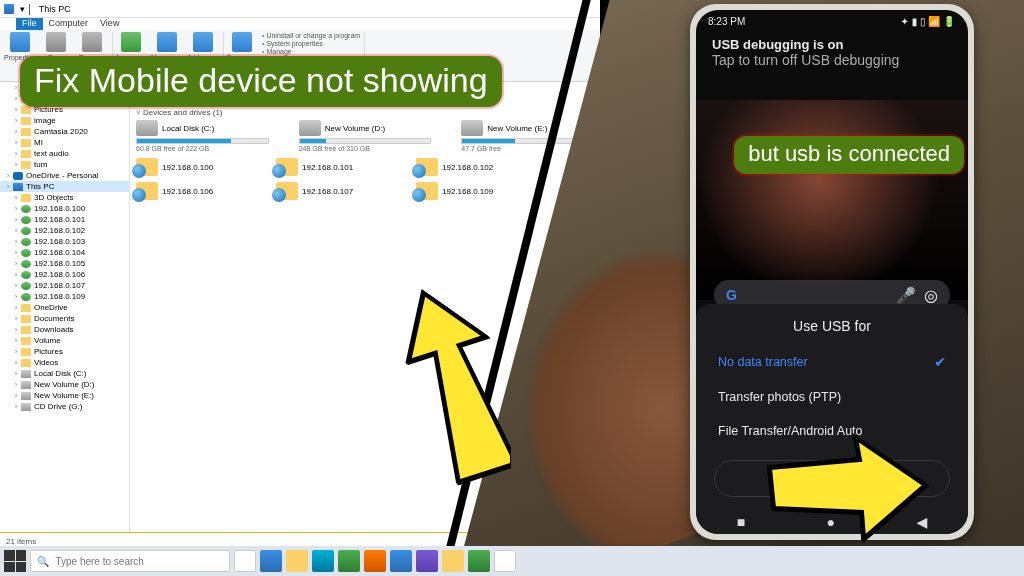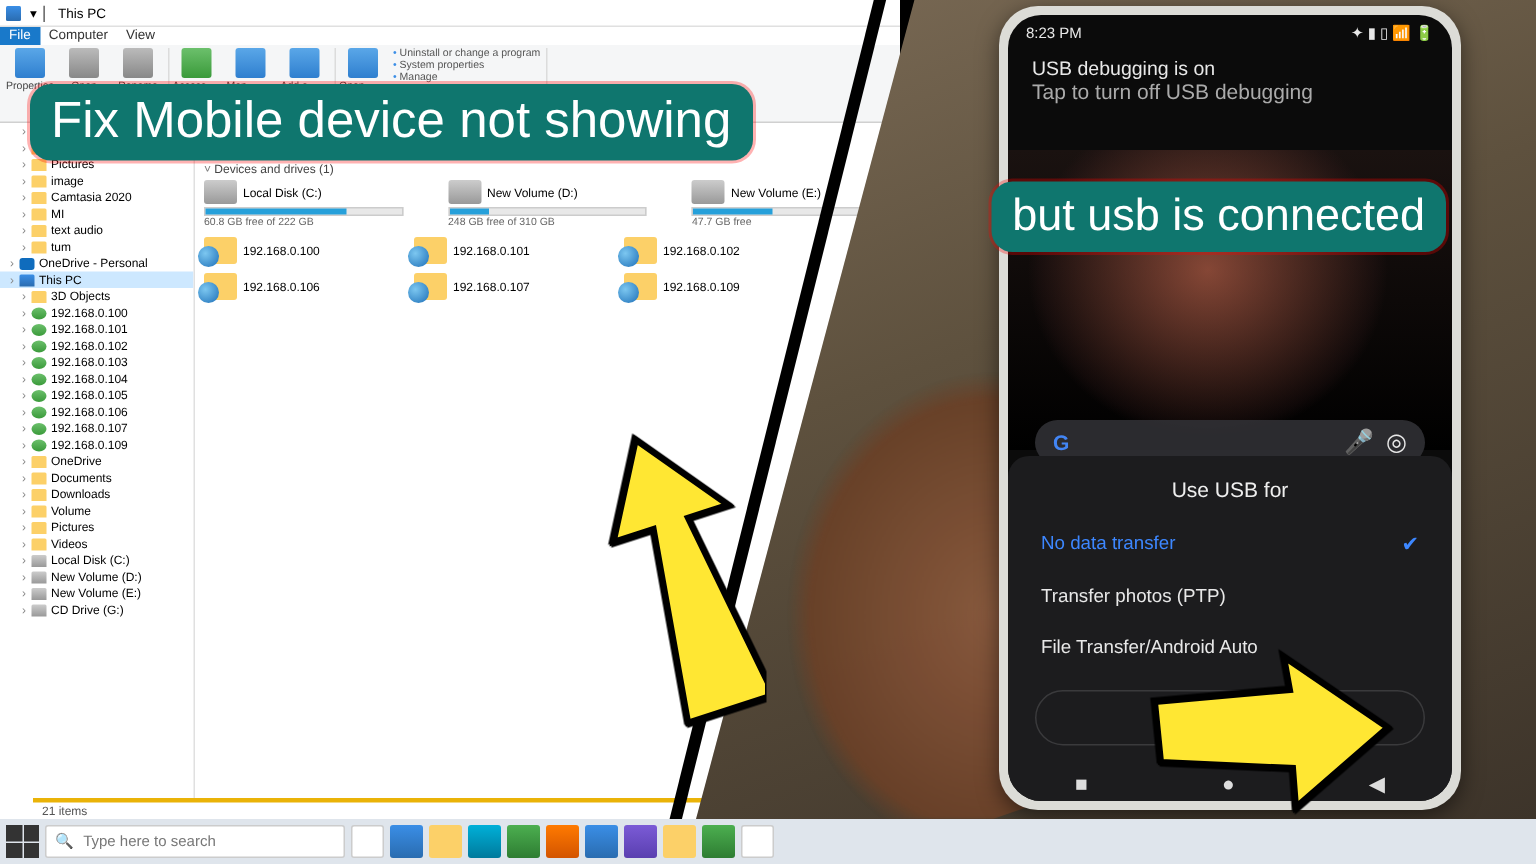--- a/index.html
+++ b/index.html
@@ -3,21 +3,21 @@
 <meta charset="utf-8">
 <style>
   * { box-sizing: border-box; margin: 0; padding: 0; font-family: "Segoe UI", Arial, sans-serif; }
   body { width: 1024px; height: 576px; overflow: hidden; position: relative; background: #000; }
   .stage { position: relative; width: 1024px; height: 576px; }
 
   
   .fe { position: absolute; left: 0; top: 0; width: 600px; height: 546px; background: #fff; }
   .fe-titlebar { height: 18px; background: #fff; border-bottom: 1px solid #e0e0e0; display: flex; align-items: center; font-size: 9px; gap: 6px; padding-left: 4px; }
   .fe-titlebar .tb-icon { width: 10px; height: 10px; background: linear-gradient(#3a8ee6,#2a6cb0); border-radius: 1px; }
-  .fe-menubar { height: 12px; display: flex; font-size: 9px; color: #333; }
+  .fe-menubar { height: 12px; display: flex; font-size: 9px; color: #333; margin-left: 16px; }
   .fe-menubar .m { padding: 0 6px; }
   .fe-menubar .m.active { background: #1979ca; color: #fff; }
 
   .fe-ribbon { height: 52px; background: #f5f6f7; border-bottom: 1px solid #d0d0d0; display: flex; align-items: flex-start; gap: 2px; padding: 2px 4px; font-size: 7px; color: #444; }
   .rib-group { display: flex; gap: 4px; border-right: 1px solid #dcdcdc; padding-right: 4px; height: 100%; }
   .rib-btn { display: flex; flex-direction: column; align-items: center; justify-content: flex-start; gap: 2px; width: 32px; }
   .rib-ico { width: 20px; height: 20px; border-radius: 2px; }
   .rib-ico.blue { background: linear-gradient(#5aa7e8,#2f7fcf); }
   .rib-ico.gray { background: linear-gradient(#bbb,#888); }
   .rib-ico.green { background: linear-gradient(#6cc06c,#3a9a3a); }
@@ -45,37 +45,37 @@
   .drive { width:140px; }
   .drive .drv-top { display:flex; gap:4px; align-items:center; }
   .drv-ico { width:22px; height:16px; background:linear-gradient(#ccc,#999); border-radius:2px; }
   .drv-bar { height:6px; background:#e8e8e8; border:1px solid #ccc; margin-top:2px; position:relative; }
   .drv-fill { position:absolute; left:0; top:0; bottom:0; background:#26a0da; }
   .drv-txt { font-size:7px; color:#666; margin-top:1px;}
   .netloc { display:flex; align-items:center; gap:4px; width:110px; }
   .net-ico { width:22px; height:18px; position:relative; }
   .net-ico::before { content:""; position:absolute; inset:0; background:#fcd068; border-radius:2px;}
   .net-ico::after { content:""; position:absolute; left:-4px; bottom:-2px; width:14px; height:14px; border-radius:50%; background:radial-gradient(circle at 35% 35%, #7cc7f0, #1d6fb8); }
-  .fe-status { position:absolute; bottom:0; left:0; right:0; height:14px; border-top:3px solid #eab308; font-size:8px; padding-left:6px; display:flex; align-items:center; color:#555; background:#fff;margin-left:22px;}
+  .fe-status { position:absolute; bottom:0; left:0; right:0; height:14px; border-top:1px solid #eab308; font-size:8px; padding-left:6px; display:flex; align-items:flex-end; color:#555; background:#fff;}
 
   
   .rightbg { position:absolute; right:0; top:0; width:560px; height:546px;
              background: linear-gradient(160deg,#7a6a55 0%, #5e513e 40%, #3d342a 100%);
              clip-path: polygon(26% 0, 100% 0, 100% 100%, 0% 100%); }
   .divider { position:absolute; left:585px; top:-10px; width:8px; height:620px; background:#000; transform: rotate(14deg); transform-origin: top left; }
 
   
-  .phone { position:absolute; right:50px; top:4px; width:308px; height:536px; background:#dcdcd7; border-radius:26px; padding:6px; box-shadow: 0 4px 14px rgba(0,0,0,.5); }
+  .phone { position:absolute; right:50px; top:4px; width:284px; height:536px; background:#dcdcd7; border-radius:26px; padding:6px; box-shadow: 0 4px 14px rgba(0,0,0,.5); }
   .screen { width:100%; height:100%; background:#0b0b0b; border-radius:22px; position:relative; overflow:hidden; color:#e8e8e8; }
   .sbar { display:flex; justify-content:space-between; align-items:center; font-size:10px; padding:6px 12px; }
   .sbar .r { display:flex; gap:4px; align-items:center; }
   .notif { padding: 4px 16px; }
   .notif .tag { font-size:9px; color:#8a8a8a; margin-bottom:2px; display:flex; gap:4px; align-items:center;}
   .notif .tag::before{content:"⚙"; font-size:9px;}
-  .notif .t { font-size:13px; font-weight:400; }
+  .notif .t { font-size:13px; font-weight:700; }
   .notif .s { font-size:14px; color:#aaa; }
   .wallpaper { position:absolute; left:0; right:0; top:90px; height:200px;
     background: radial-gradient(ellipse 160px 150px at 45% 40%, rgba(230,120,90,.55), rgba(60,30,30,.2) 70%, transparent 75%),
                 linear-gradient(#1a1210,#000); }
   .gbar { position:absolute; left:18px; right:18px; top:270px; height:30px; border-radius:15px; background:rgba(50,50,55,.85); display:flex; align-items:center; padding:0 12px; gap:8px; }
   .gbar .g { font-weight:600; font-size:14px; }
   .gbar .g1{color:#4285F4}.gbar .spacer{flex:1}
   .sheet { position:absolute; left:0; right:0; bottom:0; height:230px; background:#1c1c1e; border-top-left-radius:14px; border-top-right-radius:14px; padding:14px 0; }
   .sheet h3 { text-align:center; font-size:14px; font-weight:500; color:#eee; margin-bottom:10px;}
   .opt { padding:10px 22px; font-size:12.5px; display:flex; justify-content:space-between; align-items:center;}
@@ -94,23 +94,23 @@
   .tb-start { width:22px; height:22px; display:grid; grid-template:1fr 1fr/1fr 1fr; gap:1px;}
   .tb-start span{ background:#333;}
   .tb-search { flex:0 0 200px; height:22px; background:#fff; border:1px solid #ccc; border-radius:2px; display:flex; align-items:center; gap:6px; padding:0 6px; font-size:10px; color:#777;}
   .tb-ico { width:22px; height:22px; border-radius:2px; }
   .tb-ico.b{background:linear-gradient(#3a8ee6,#2a6cb0);} .tb-ico.y{background:#fcd068;}
   .tb-ico.g{background:linear-gradient(#4caf50,#2e7d32);} .tb-ico.t{background:linear-gradient(#00b0d8,#007a9c);}
   .tb-ico.o{background:linear-gradient(#ff7a00,#d35400);} .tb-ico.w{background:#fff;border:1px solid #ccc;}
   .tb-ico.p{background:linear-gradient(#7b5bd6,#5a3fb0);}
 
   
-  .callout { position:absolute; background:#0f766e; color:#fff; font-size:32px; font-weight:500; padding:6px 14px 8px; border-radius:14px; z-index:20; box-shadow: 0 0 0 2px rgba(255,0,0,.3); line-height:1.1;}
+  .callout { position:absolute; background:#4d7c0f; color:#fff; font-size:32px; font-weight:500; padding:6px 14px 8px; border-radius:14px; z-index:20; box-shadow: 0 0 0 2px rgba(255,0,0,.3); line-height:1.1;}
   .callout.c1 { left:20px; top:56px; font-size:34px; }
-  .callout.c2 { right:60px; top:121px; font-size:30px; }
+  .callout.c2 { right:60px; top:136px; font-size:22px;border-radius:12px; }
 
   .arrow { position:absolute; z-index:19; }
   .arrow svg { display:block; filter: drop-shadow(1px 1px 0 #000) drop-shadow(-1px -1px 0 #000);}
 </style>
 </head>
 <body>
 
 <div class="stage">
 
   <div class="fe">

